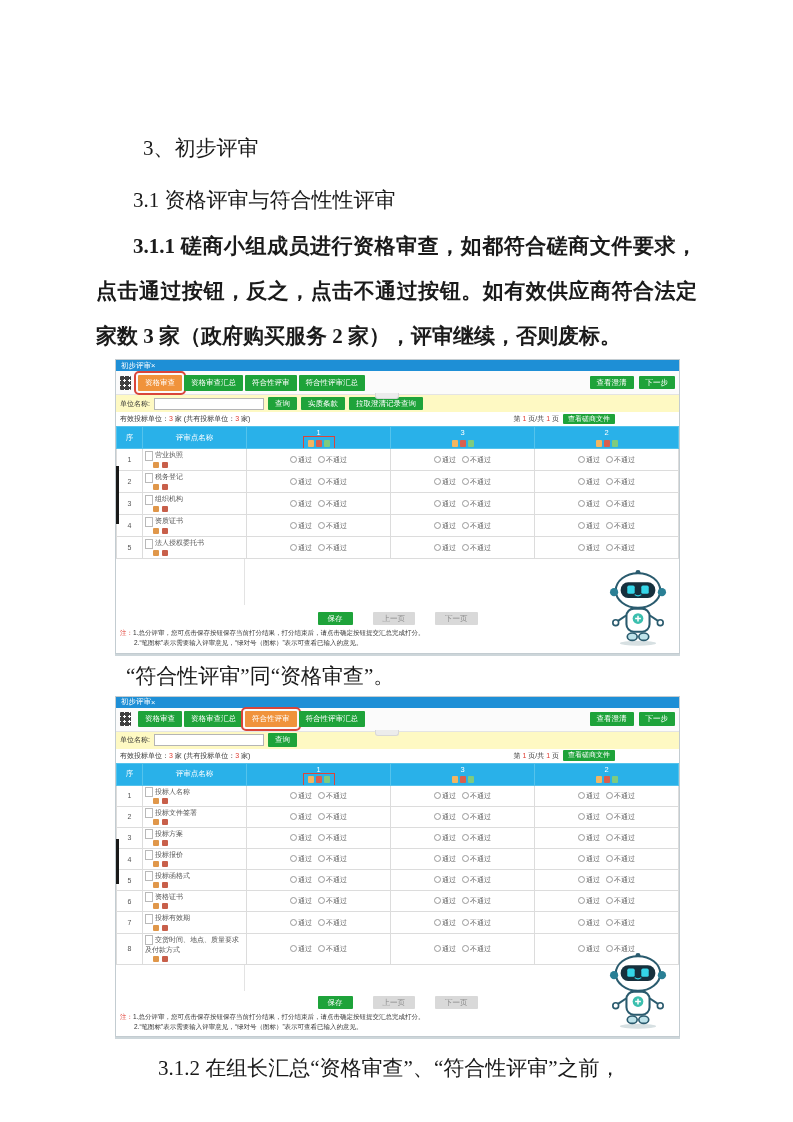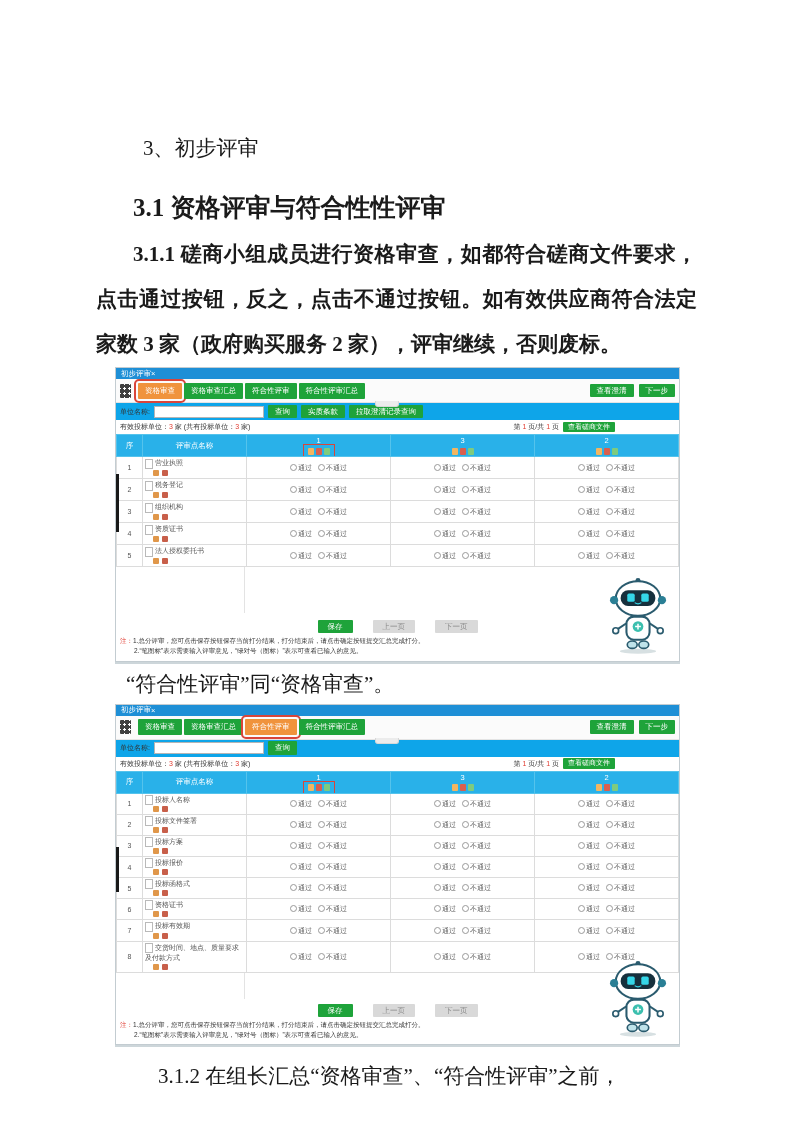--- a/index.html
+++ b/index.html
@@ -1,20 +1,20 @@
 <!DOCTYPE html>
 <html><head>
 <meta charset="utf-8">
 <style>
   html,body{margin:0;padding:0;background:#fff;}
   .page{width:793px;height:1122px;background:#fff;position:relative;overflow:hidden;
         font-family:"Liberation Serif","DejaVu Serif",serif;color:#1a1a1a;}
   .doc{padding:128px 96px 0 96px;}
   .h1{font-size:21px;line-height:40px;margin-left:47px;}
-  .h2{font-size:25px;line-height:40px;margin-left:37px;margin-top:20px;font-weight:bold;}
+  .h2{font-size:21px;line-height:40px;margin-left:37px;margin-top:12px;}
   .body-p{font-size:21px;line-height:45px;text-indent:37px;text-align:justify;margin:4px 0 0 0;width:601px;font-weight:bold;}
   .caption{font-size:21px;line-height:24px;margin:10px 0 8px 30px;}
   .closing{font-size:21px;line-height:26px;margin:18px 0 0 62px;}
 
   
   .shot{width:563px;margin-left:19px;position:relative;background:#fff;
         border:1px solid #c3ccd1;box-shadow:0 2px 0 #cdd6da;
         font-family:"Liberation Sans","DejaVu Sans",sans-serif;}
   .sc-titlebar{height:11px;background:#1e8fd6;color:#fff;display:flex;align-items:center;
         justify-content:flex-start;padding:0 5px;font-size:7.5px;}
@@ -27,21 +27,21 @@
   .tab{display:inline-block;background:#1ea33a;color:#fff;font-size:7.5px;padding:3px 7px;
         border-radius:1px;white-space:nowrap;}
   .tab.active{background:#f0933c;}
   .red-annot{outline:2px solid #d9453a;outline-offset:2px;}
   .sc-right{margin-left:auto;display:flex;gap:5px;}
   .btn{display:inline-block;background:#1ea33a;color:#fff;font-size:7.5px;padding:2px 7px;
         border-radius:1px;line-height:1.25;white-space:nowrap;}
   .btn.gray{background:#d9d9d9;color:#8a8a8a;}
   .handle{position:absolute;left:46%;bottom:-5px;width:22px;height:5px;background:#ececec;
         border:1px solid #d8d8d8;border-top:none;border-radius:0 0 3px 3px;z-index:2;}
-  .sc-searchrow{height:17px;display:flex;align-items:center;gap:4px;padding:0 4px;background:#0ea5e9;}
+  .sc-searchrow{height:17px;display:flex;align-items:center;gap:4px;padding:0 4px;background:#fef9c3;}
   .sc-searchrow label{font-size:7px;color:#333;}
   .sc-input{width:104px;height:10px;border:1px solid #b5b5b5;font-size:7px;padding:0 2px;}
   .sc-inforow{height:14px;display:flex;align-items:center;font-size:7px;color:#333;padding:0 4px;}
   .redtext{color:#e03a2f;}
   .pgwrap{margin-left:auto;margin-right:60px;display:flex;align-items:center;gap:4px;}
   .btn.small{padding:1px 5px;font-size:7px;}
 
   table.sc-table{width:100%;border-collapse:collapse;table-layout:fixed;}
   .sc-table th,.sc-table td{border:1px solid #dcdcdc;overflow:hidden;}
   .sc-table thead th{background:#29b1e9;color:#fff;font-weight:normal;font-size:7.5px;

